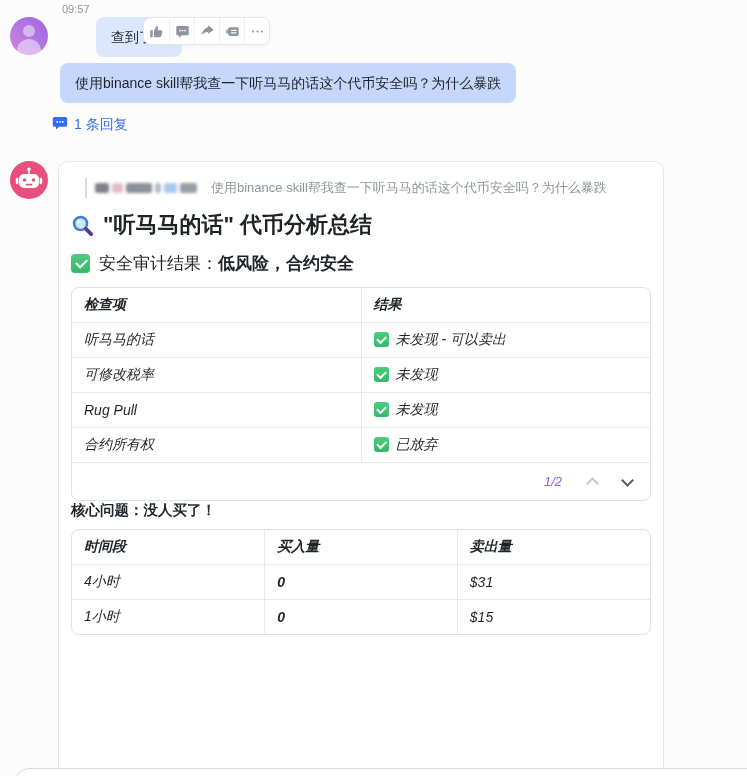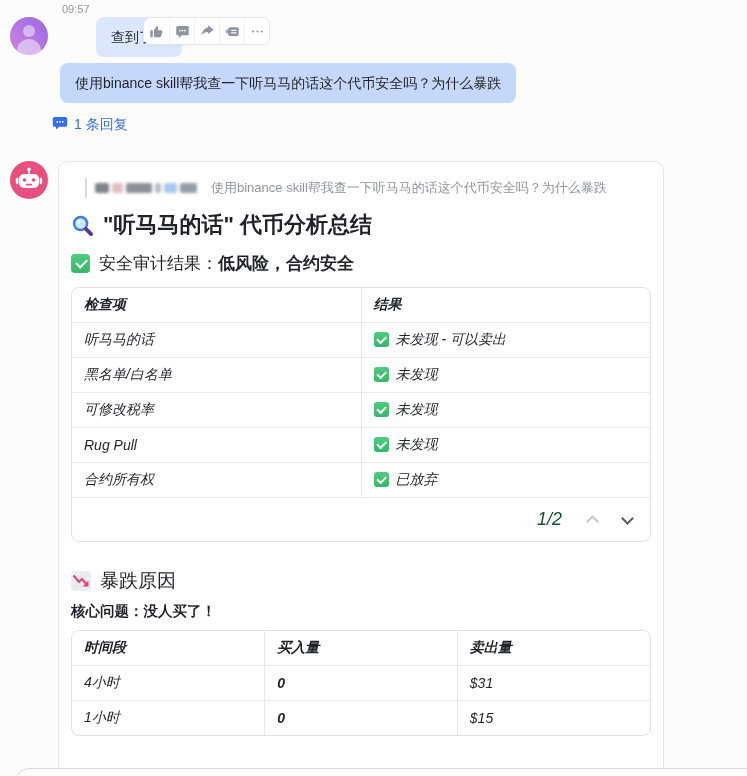--- a/index.html
+++ b/index.html
@@ -40,21 +40,21 @@
   .tcard { border:1px solid #dfe1e4; border-radius:8px; overflow:hidden; background:#fff;font-style:italic; }
   table { width:100%; border-collapse:collapse; font-size:14px; }
   th,td { text-align:left; padding:8px 12px; border-bottom:1px solid #e7e9ec; font-weight:normal; }
   th { font-weight:bold; }
   td+td, th+th { border-left:1px solid #e7e9ec; }
   .t2 tbody tr:last-child td { border-bottom:none; }
   .t1 th:first-child { width:50%; }
   .t2 th { width:33.33%; }
   td.b { font-weight:bold; }
   .pagination { display:flex; justify-content:flex-end; align-items:center; gap:26px; padding:11px 18px; }
-  .pg-label { font-size:18px; color:#14532d; }
+  .pg-label { font-size:13px; color:#8b5cf6; }
   .chev { width:9px; height:9px; border-right:2px solid #55595f; border-bottom:2px solid #55595f; cursor:pointer; }
   .chev-up { transform:rotate(-135deg); border-color:#c3c7cc; margin-top:4px; }
   .chev-down { transform:rotate(45deg); margin-bottom:3px; }
   .section-head { display:flex; align-items:center; gap:9px; font-size:19px; font-weight:400; margin:26px 0 8px; }
   .core { font-weight:bold; font-size:14.5px; margin:0 0 9px; }
   .input-box { position:absolute; left:15px; top:768px; width:760px; height:60px; background:#fff; border:1.5px solid #d6d8dc; border-radius:14px; z-index:5; }
   .icon20 { flex:none; display:flex; }
 </style>
 </head>
 <body>
@@ -184,55 +184,40 @@
               <th>检查项</th>
               <th>结果</th>
             </tr>
           </thead>
         <tbody>
             <tr>
               <td>听马马的话</td>
               <td><span class="check check-sm"></span>未发现 - 可以卖出</td>
             </tr>
             <tr>
-              <td>黑名单/白名单</td>
-              <td><span class="check check-sm"></span>未发现</td>
-            </tr>
-            <tr>
               <td>可修改税率</td>
               <td><span class="check check-sm"></span>未发现</td>
             </tr>
             <tr>
               <td>Rug Pull</td>
               <td><span class="check check-sm"></span>未发现</td>
             </tr>
             <tr>
               <td>合约所有权</td>
               <td><span class="check check-sm"></span>已放弃</td>
             </tr>
           </tbody>
       </table>
       <div class="pagination">
         <span class="pg-label">1/2</span>
         <span class="chev chev-up"></span>
         <span class="chev chev-down"></span>
       </div>
     </div>
 
-    <div class="section-head">
-      <span class="icon20">
-        <svg width="20" height="20" viewBox="0 0 20 20">
-            <rect width="20" height="20" rx="3" fill="#edf0f3"></rect>
-            <path d="M5 1v18M10 1v18M15 1v18M1 5h18M1 10h18M1 15h18" stroke="#dde1e6" stroke-width="0.8"></path>
-            <polyline points="2.5,4.5 8,11 11,8 16.5,14.5" stroke="#e6447d" stroke-width="2.2" fill="none"></polyline>
-            <polygon points="17.5,15.5 17.5,9.5 11.5,15.5" fill="#e6447d"></polygon>
-          </svg>
-      </span>
-      <span>暴跌原因</span>
-    </div>
     <div class="core">核心问题：没人买了！</div>
 
     <div class="tcard t2-wrap">
       <table class="t2">
         <thead>
             <tr>
               <th>时间段</th>
               <th>买入量</th>
               <th>卖出量</th>
             </tr>

